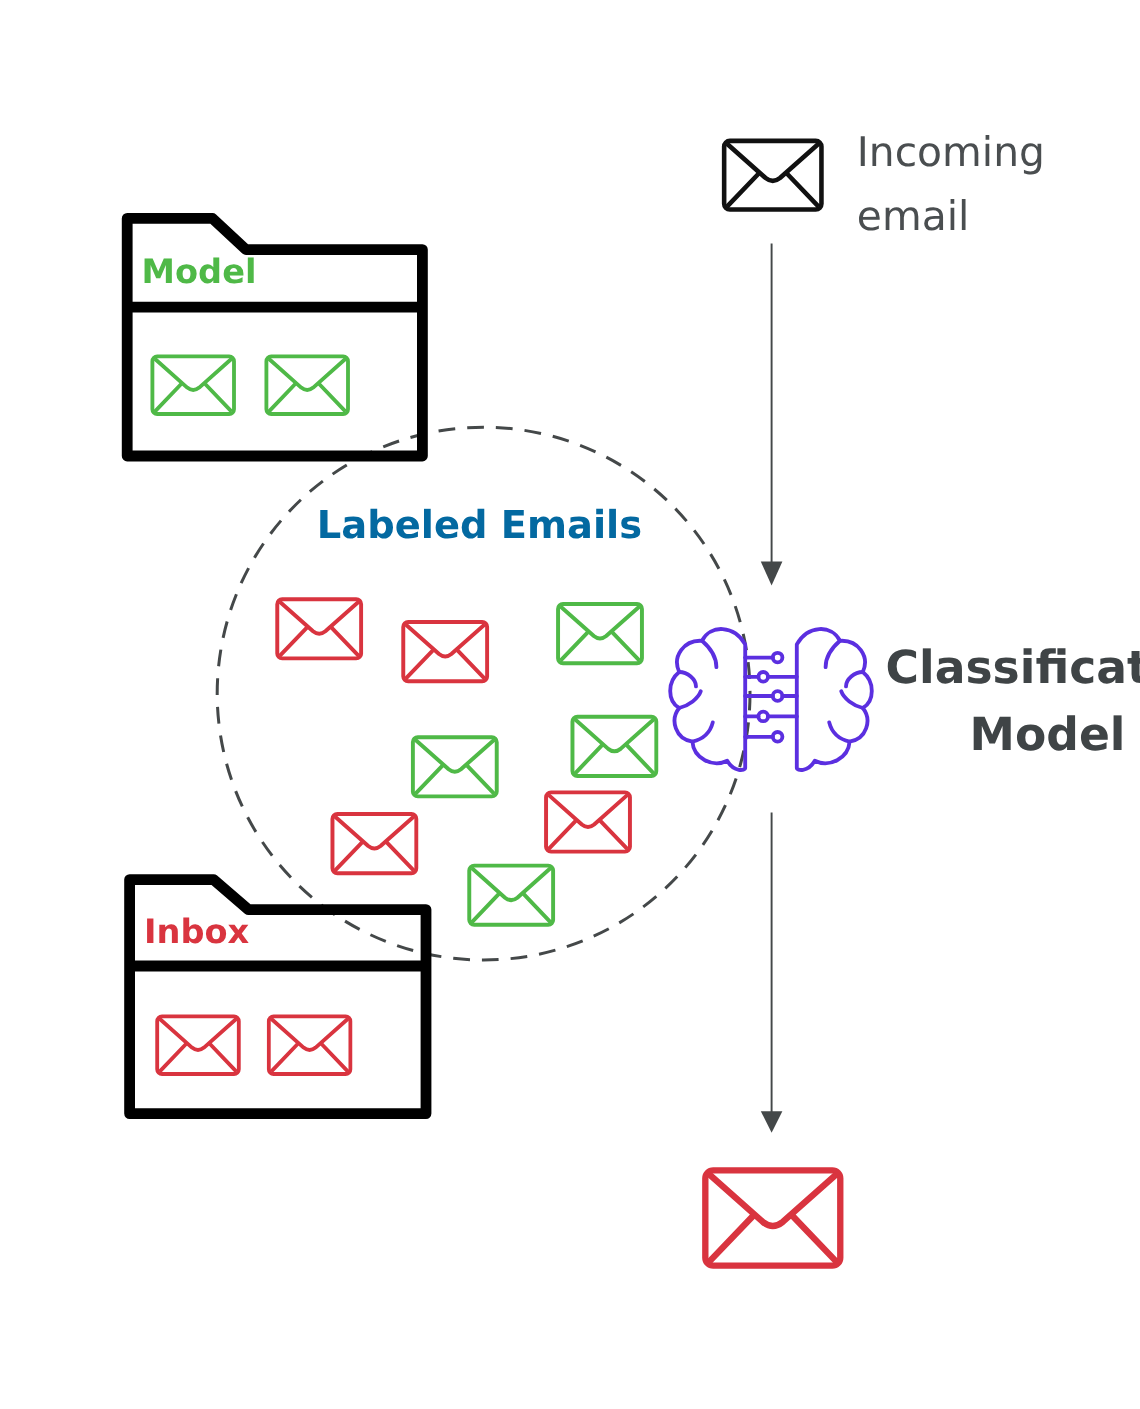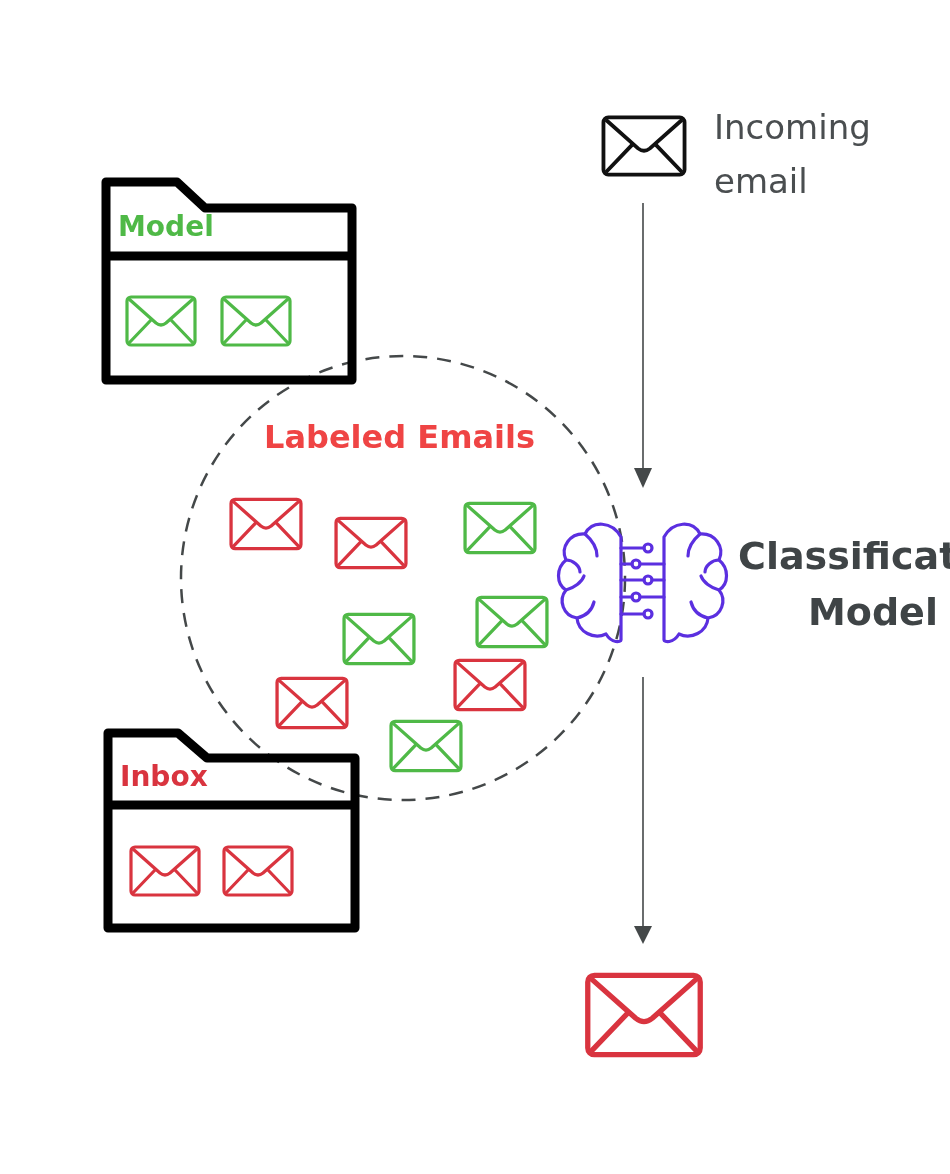--- a/index.html
+++ b/index.html
@@ -1,20 +1,20 @@
 <!DOCTYPE html>
 <html><head>
 <meta charset="utf-8">
 <style>
   html, body { margin: 0; padding: 0; background: #ffffff; }
   body { width: 950px; height: 1174px; position: relative; overflow: hidden; font-family: "Liberation Sans", sans-serif; }
   svg.layer { position: absolute; left: 0; top: 0; }
   .txt { position: absolute; font-family: "DejaVu Sans", sans-serif; color: #444849; white-space: nowrap; }
   .incoming { left: 714px; top: 100px; font-size: 34px; line-height: 54px; text-align: left; width: 170px; color: #4a4e50; }
-  .labeled { left: 264px; top: 418px; font-size: 32px; font-weight: bold; color: #ef4444; }
+  .labeled { left: 264px; top: 418px; font-size: 32px; font-weight: bold; color: #0369a1; }
   .model { left: 738px; top: 528px; font-size: 38px; font-weight: bold; line-height: 56px; color: #3f4446; }
   .model .l2 { display: block; padding-left: 70px; }
   .folder-label { position: absolute; font-family: "DejaVu Sans", sans-serif; font-weight: bold; font-size: 28px; }
 </style>
 </head>
 <body>
 
 <svg class="layer" width="950" height="1174" viewBox="0 0 950 1174">
   <defs>
     <symbol id="env" viewBox="0 0 72 52">

